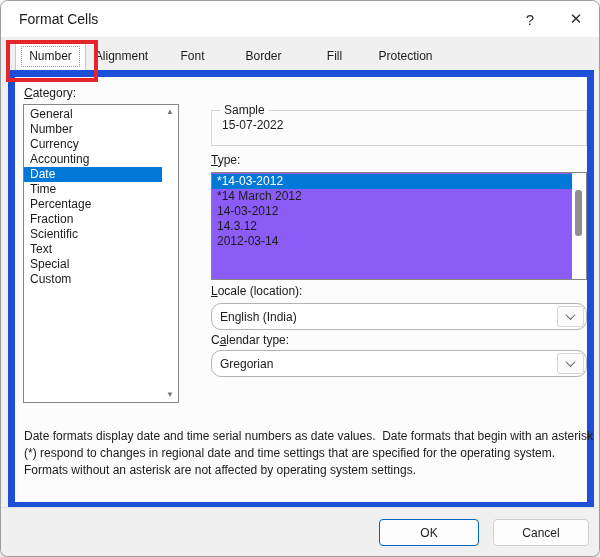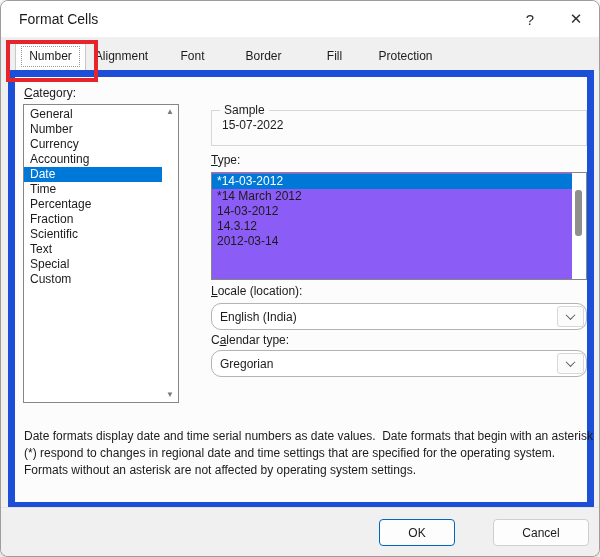--- a/index.html
+++ b/index.html
@@ -136,21 +136,21 @@
   .footer{
     position:absolute;left:0;right:0;bottom:0;height:49px;
     background:var(--footer-bg);border-top:1px solid #e3e3e3;
   }
   .btn{
     position:absolute;top:11px;height:27px;
     background:#fdfdfd;border-radius:4px;font-size:12px;
     display:flex;align-items:center;justify-content:center;
     font-family:inherit;color:var(--text);
   }
-  .btn-ok{left:378px;width:76px;border:1px solid var(--ok-border)}
+  .btn-ok{left:378px;width:100px;border:1px solid var(--ok-border)}
   .btn-cancel{left:492px;width:96px;border:1px solid #cfcfcf}
 </style>
 </head>
 <body>
 
 <div class="dialog">
 
   <div class="titlebar">
     <div class="title">Format Cells</div>
     <div class="tb-btn">?</div>

